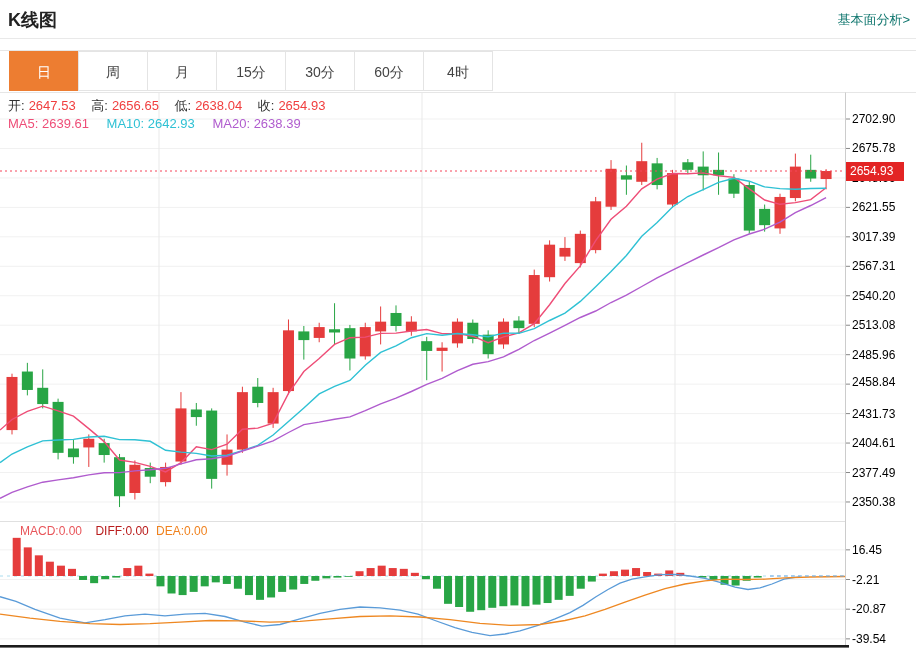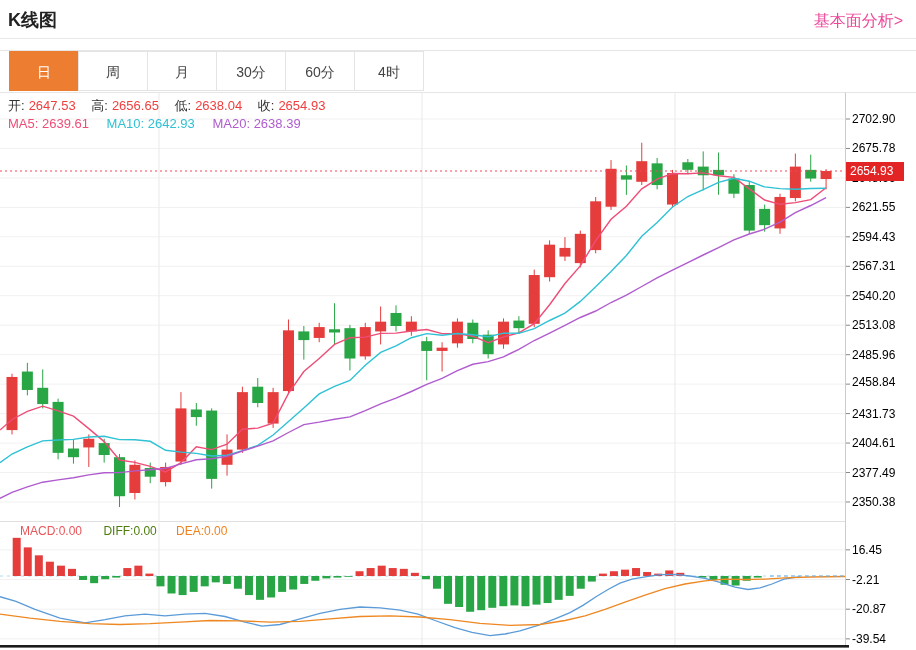--- a/index.html
+++ b/index.html
@@ -1,37 +1,37 @@
 <!DOCTYPE html>
 <html><head>
 <meta charset="utf-8">
 <style>
   html,body{margin:0;padding:0;background:#fff;}
   body{width:916px;height:650px;position:relative;overflow:hidden;
        font-family:"Liberation Sans","DejaVu Sans",sans-serif;}
   #chart-svg{position:absolute;left:0;top:0;z-index:1;}
   .page-title{position:absolute;left:8px;top:8px;font-size:18px;font-weight:bold;color:#222;z-index:3;}
-  .fund-link{position:absolute;right:13px;top:11px;font-size:16px;color:#ec4899;z-index:3;cursor:pointer;}
+  .fund-link{position:absolute;right:6px;top:11px;font-size:13px;color:#0f766e;z-index:3;cursor:pointer;}
   .title-divider{position:absolute;left:0;top:38px;width:916px;height:1px;background:#e9e9e9;}
   .tabs{position:absolute;left:10px;top:51px;display:flex;z-index:3;}
   .tab{width:70px;height:40px;line-height:40px;text-align:center;font-size:14px;color:#444;
        background:#fff;border:1px solid #e4e4e4;margin-left:-1px;box-sizing:border-box;cursor:pointer;}
   .tab.active{background:#ed7d31;border-color:#ed7d31;color:#fff;}
   .overlay{position:absolute;z-index:2;}
   .quote-row{left:8px;top:97px;font-size:13px;color:#333;white-space:nowrap;}
   .quote-row .lbl{color:#333;margin-left:12px;}
   .quote-row .lbl:first-child{margin-left:0;}
   .quote-row .val{color:#f03e3e;margin-left:4px;}
   .ma-row{left:8px;top:116px;font-size:13px;white-space:nowrap;}
   .ma-row .ma5{color:#ee4d77;margin-right:14px;}
   .ma-row .ma10{color:#2fc1d4;margin-right:14px;margin-top:32px;}
   .ma-row .ma20{color:#b05cce;}
   .macd-row{left:20px;top:524px;font-size:12px;white-space:nowrap;}
-  .macd-row .macd{color:#e8555a;margin-right:18px;}
-  .macd-row .diff{color:#4d7c0f;margin-right:16px;}
+  .macd-row .macd{color:#e8555a;margin-right:10px;}
+  .macd-row .diff{color:#b91c1c;margin-right:4px;}
   .macd-row .dea{color:#f0821e;}
   .y-label{position:absolute;left:852px;font-size:12px;color:#000000;z-index:2;}
   .price-badge{position:absolute;left:846px;top:162px;width:58px;height:19px;line-height:19px;
        background:#e32424;color:#fff;font-size:12px;padding-left:4px;box-sizing:border-box;z-index:4;}
 </style>
 </head>
 <body>
 
 <svg id="chart-svg" width="916" height="650" xmlns="http://www.w3.org/2000/svg">
     <line x1="0" y1="119" x2="845" y2="119" stroke="#f1f1f1" stroke-width="1"></line>
@@ -267,20 +267,21 @@
   </svg>
 
 <div class="page-title">K线图</div>
 <div class="fund-link">基本面分析&gt;</div>
 <div class="title-divider"></div>
 
 <div class="tabs">
     <div class="tab active">日</div>
     <div class="tab">周</div>
     <div class="tab">月</div>
+    <div class="tab">15分</div>
     <div class="tab">30分</div>
     <div class="tab">60分</div>
     <div class="tab">4时</div>
   </div>
 
 <div class="overlay quote-row">
   <span class="lbl">开:</span><span class="val">2647.53</span>
   <span class="lbl">高:</span><span class="val">2656.65</span>
   <span class="lbl">低:</span><span class="val">2638.04</span>
   <span class="lbl">收:</span><span class="val">2654.93</span>
@@ -298,21 +299,21 @@
   <span class="dea"><span>DEA:</span><span>0.00</span></span>
 </div>
 
 <div class="price-badge">2654.93</div>
 
 <div id="y-labels">
     <div class="y-label" style="top: 112px;">2702.90</div>
     <div class="y-label" style="top: 141.46px;">2675.78</div>
     <div class="y-label" style="top: 170.92px;">2648.66</div>
     <div class="y-label" style="top: 200.38px;">2621.55</div>
-    <div class="y-label" style="top: 229.84px;">2594.43</div>
+    <div class="y-label" style="top: 229.84px;">3017.39</div>
     <div class="y-label" style="top: 259.3px;">2567.31</div>
     <div class="y-label" style="top: 288.76px;">2540.20</div>
     <div class="y-label" style="top: 318.22px;">2513.08</div>
     <div class="y-label" style="top: 347.68px;">2485.96</div>
     <div class="y-label" style="top: 375px;">2458.84</div>
     <div class="y-label" style="top: 406.6px;">2431.73</div>
     <div class="y-label" style="top: 436.06px;">2404.61</div>
     <div class="y-label" style="top: 465.52px;">2377.49</div>
     <div class="y-label" style="top: 494.98px;">2350.38</div>
     <div class="y-label" style="top: 542.845px;">16.45</div>

